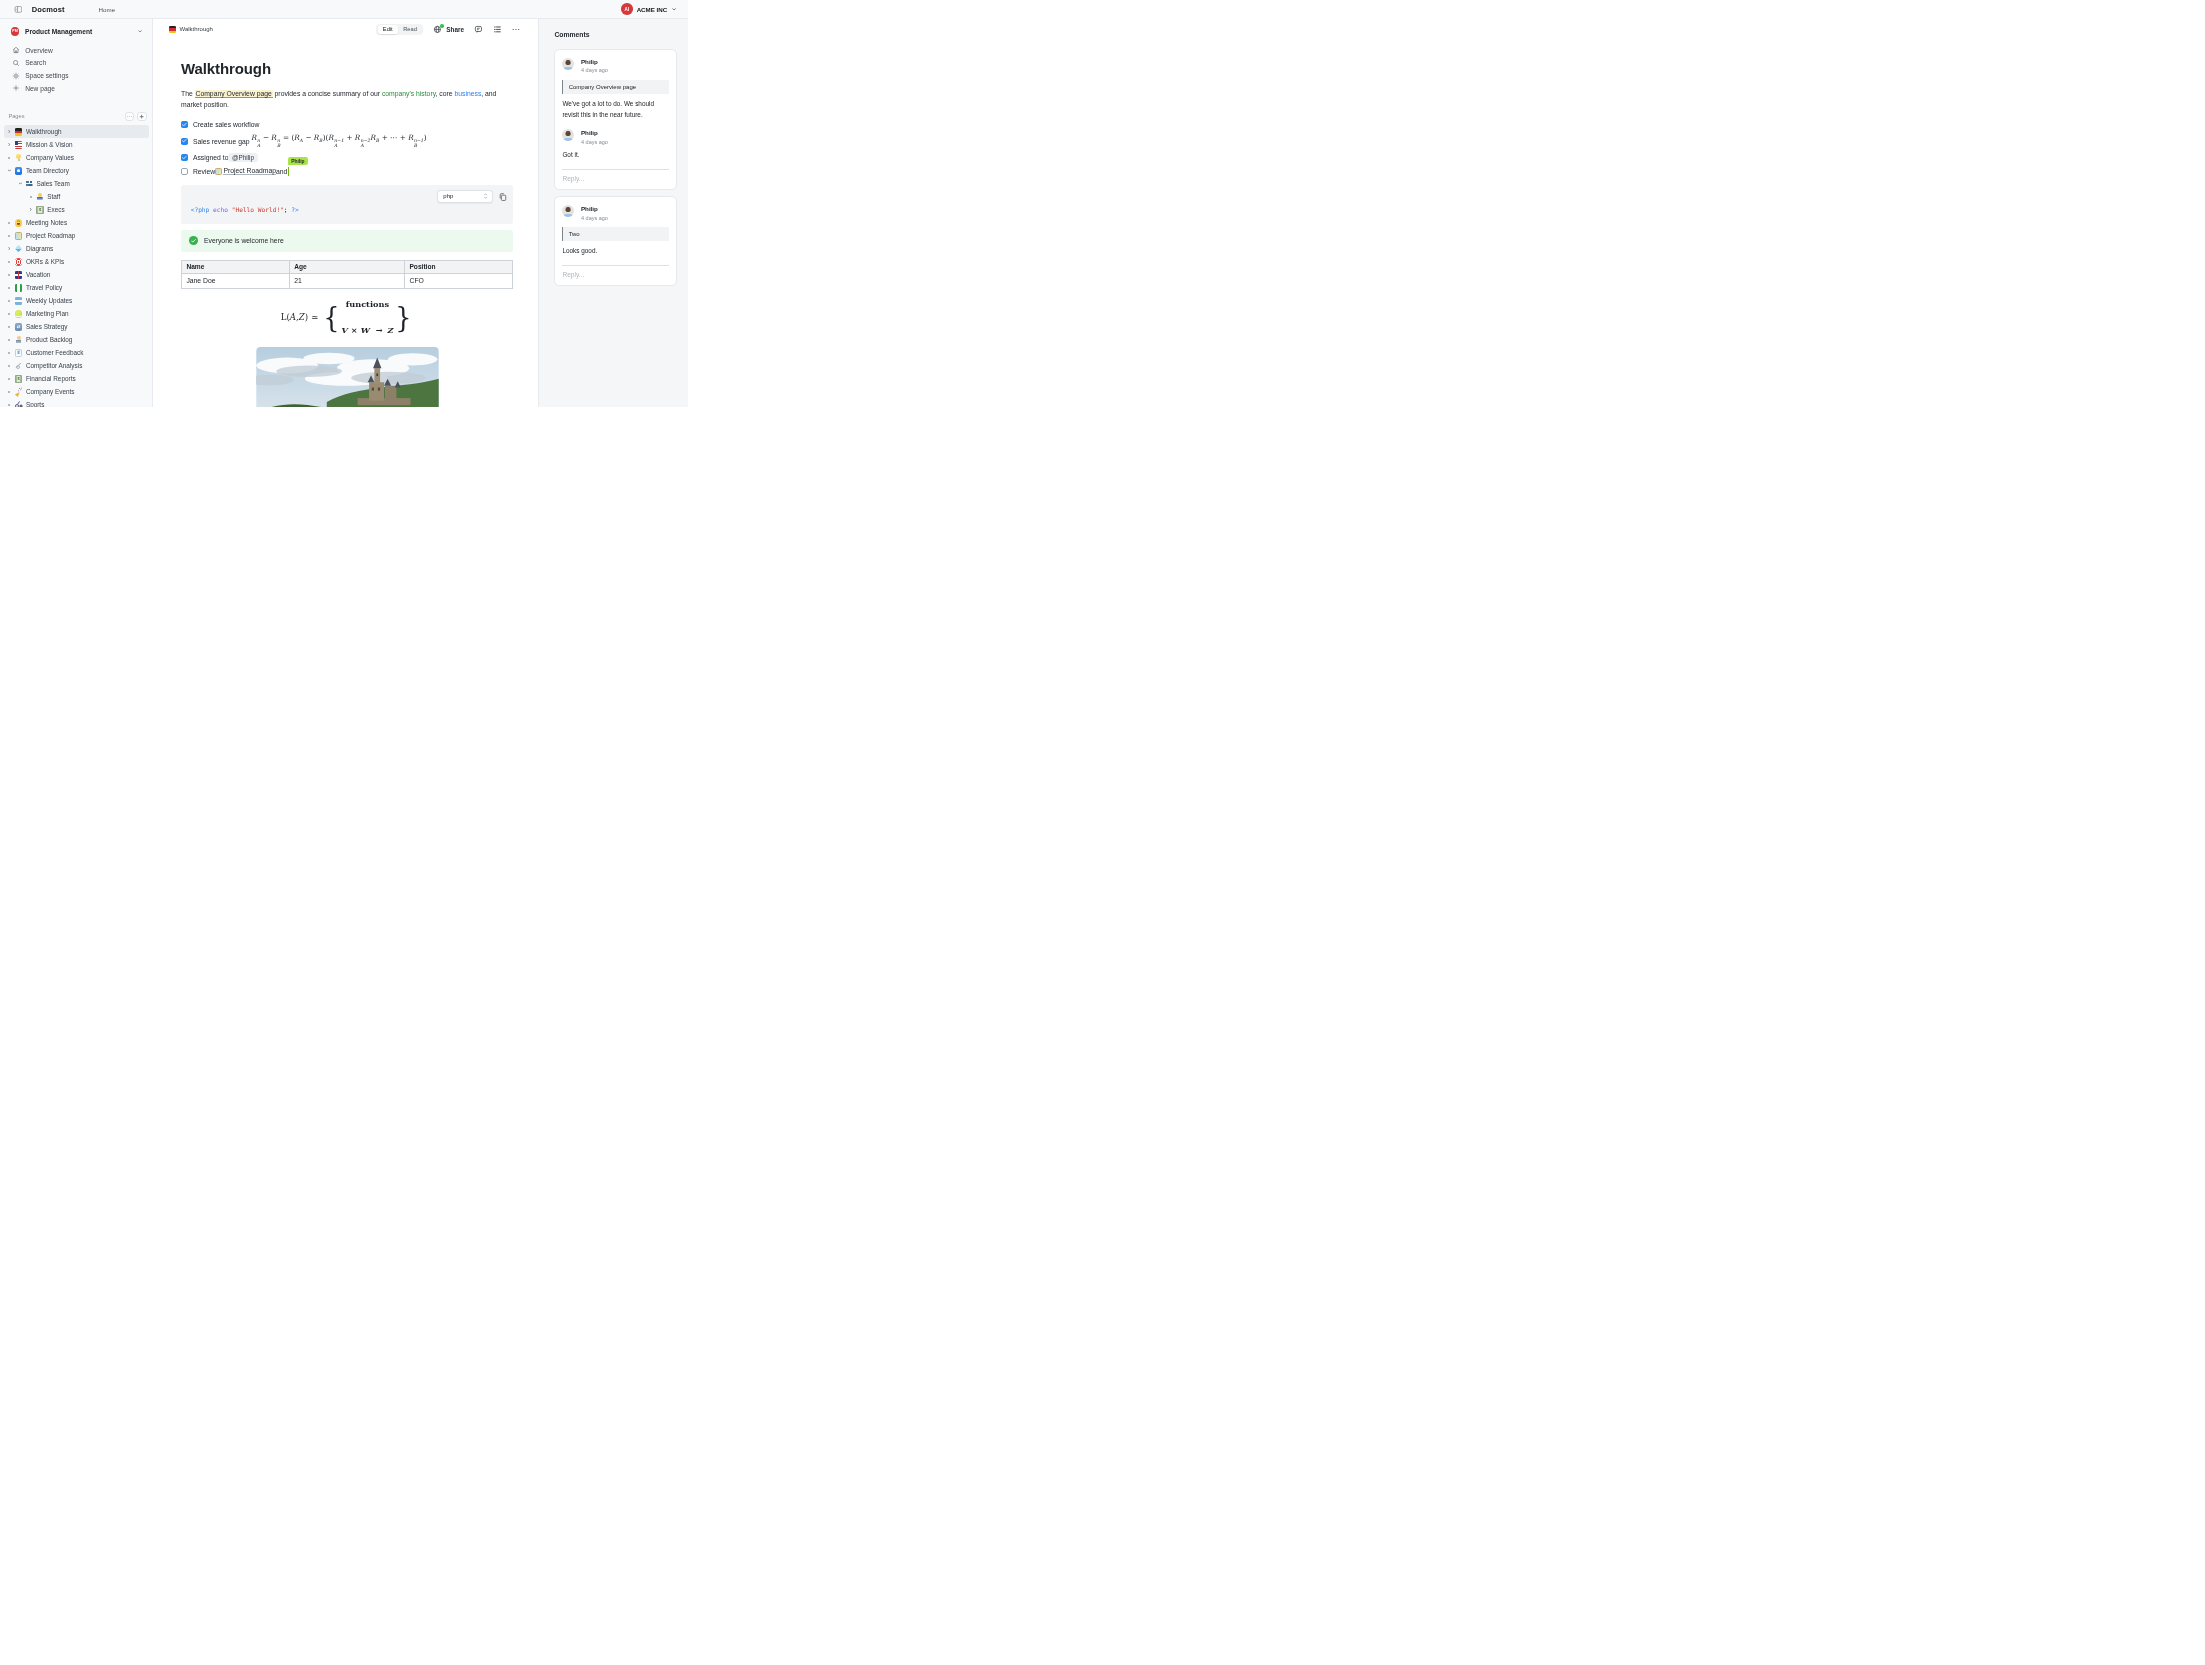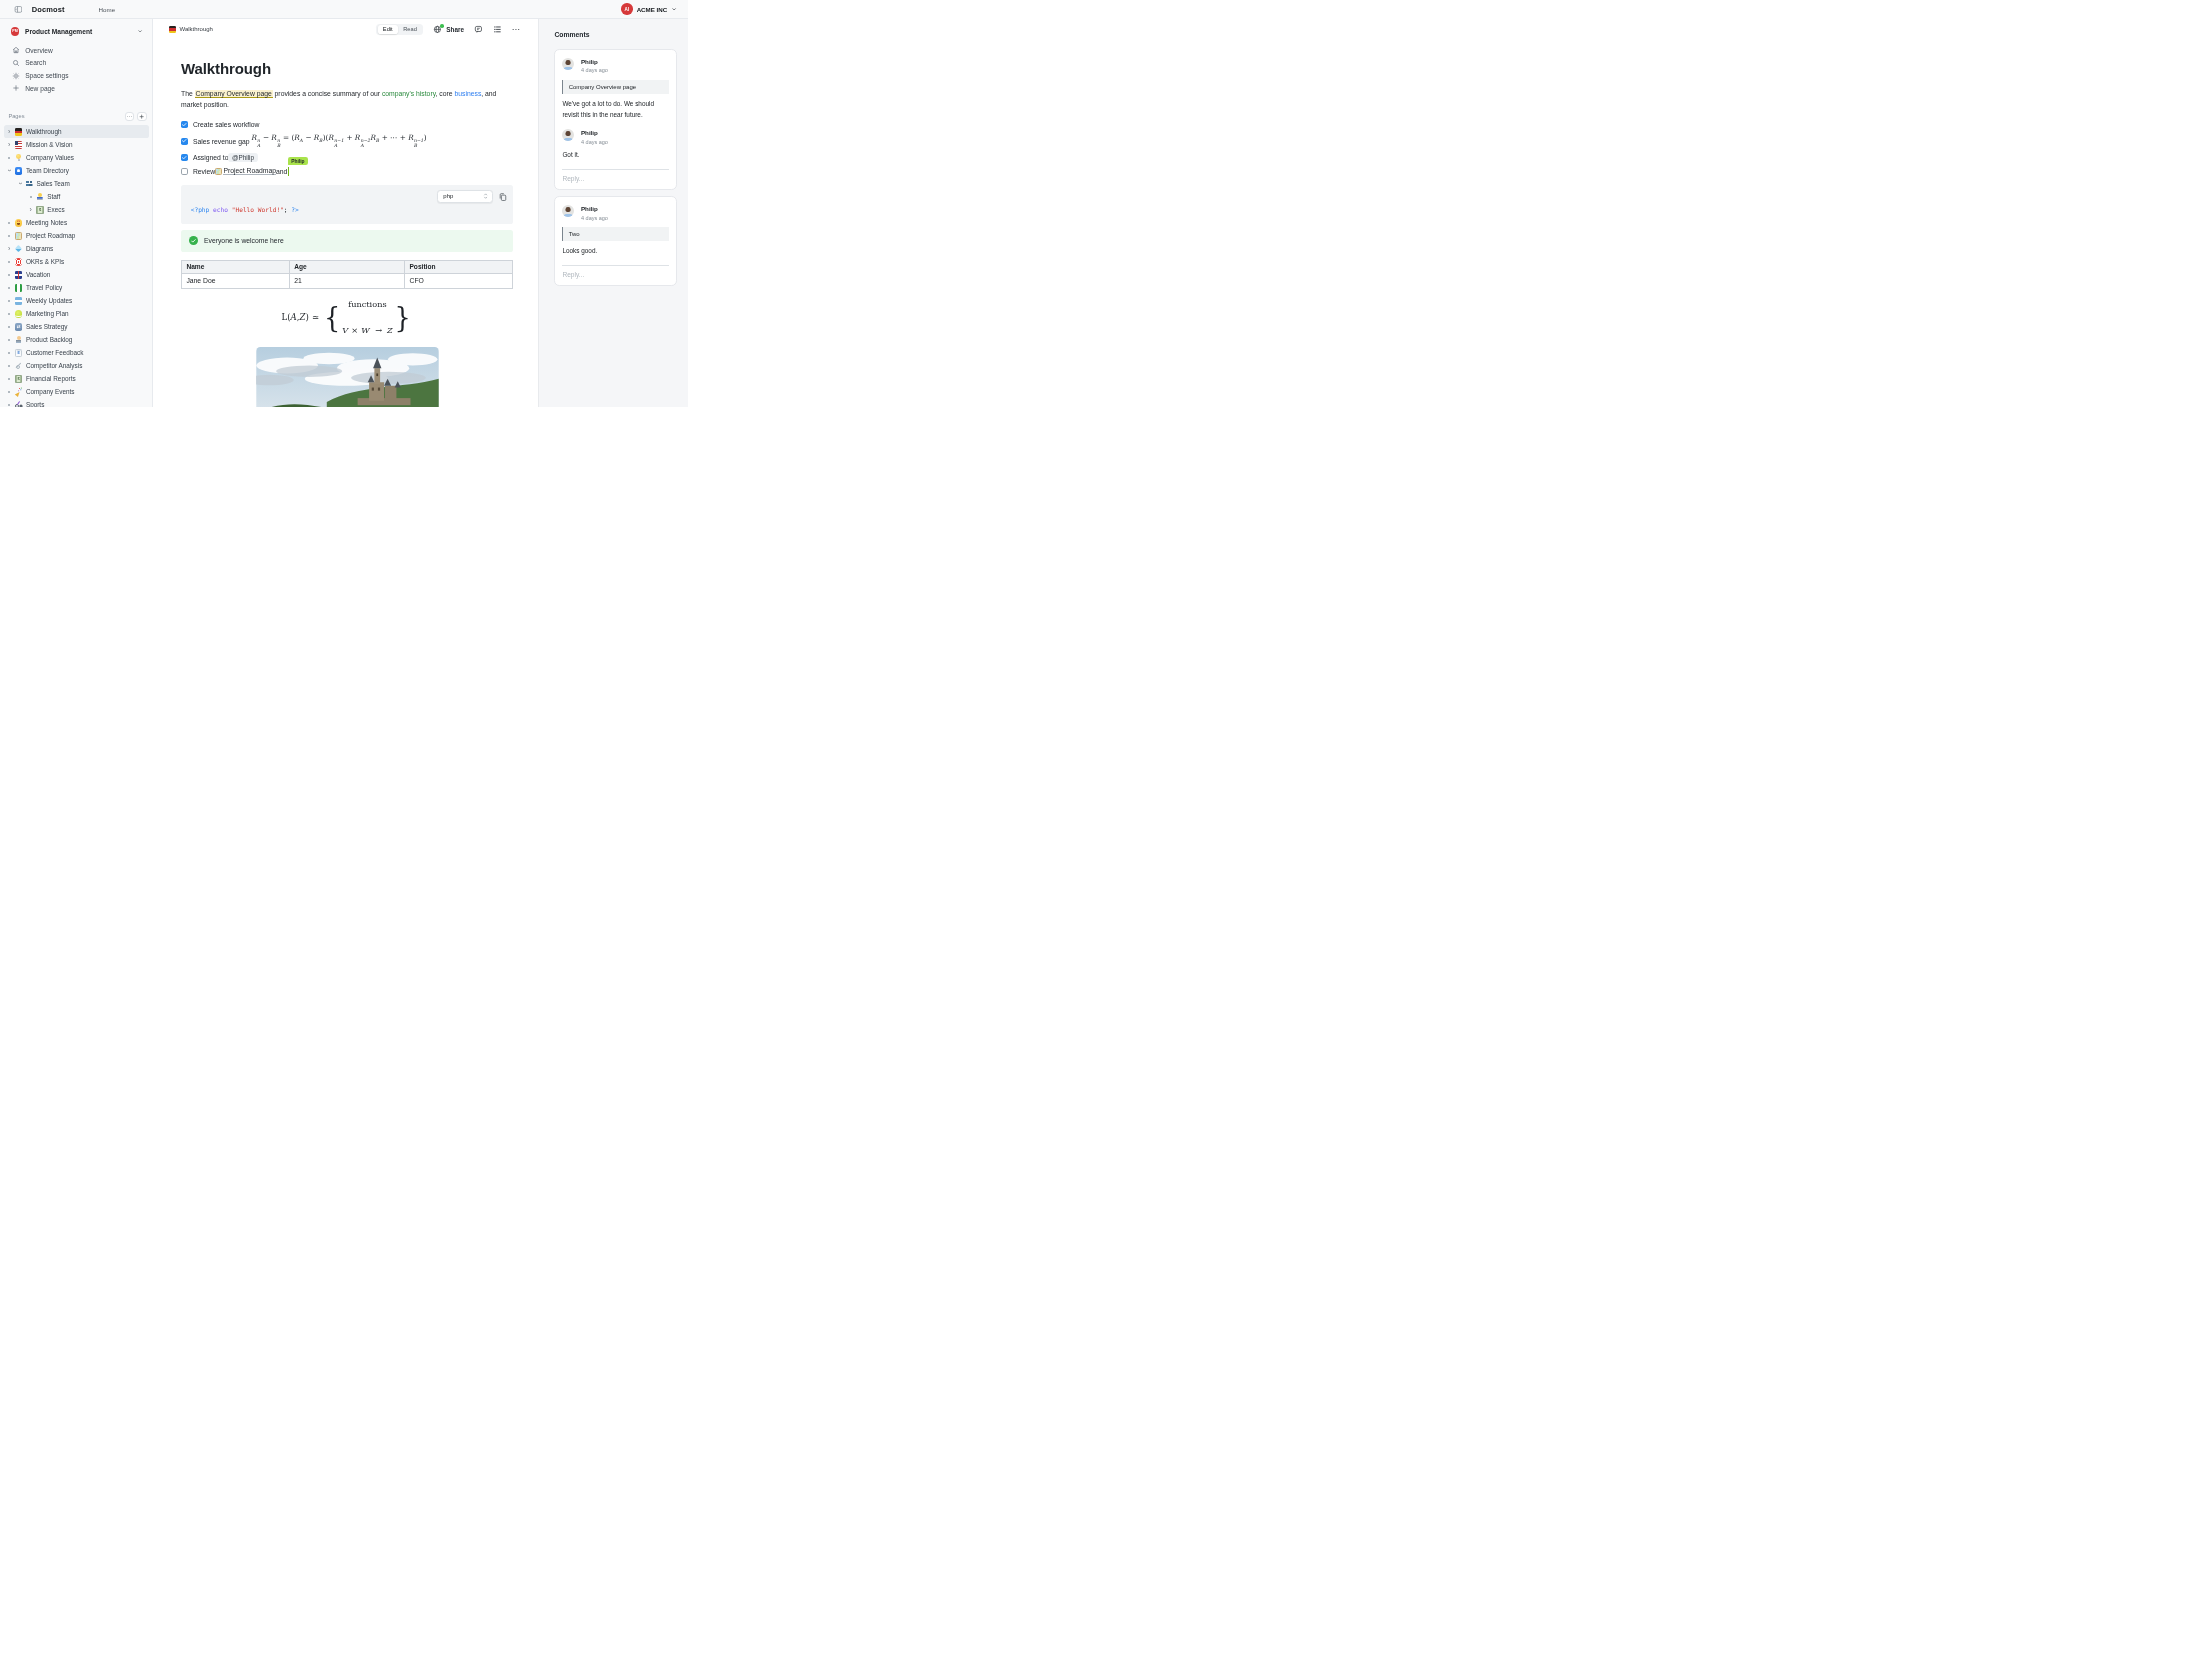--- a/index.html
+++ b/index.html
@@ -182,21 +182,21 @@
   table.doc-table { margin-top:8.4px; width:332px; border-collapse:collapse; font-size:6.8px; color:#212529; table-layout:fixed; }
   .doc-table th, .doc-table td { border:0.4px solid #ced3d9; text-align:left; }
   .doc-table th { background:#f1f3f5; font-weight:700; padding:2.2px 4.4px; height:12px; font-size:6.6px; }
   .doc-table td { padding:3.5px 4.4px; height:11px; }
 
   .mathblock { margin-top:10.6px; width:332px; display:flex; justify-content:center; align-items:center;
     font-family:"DejaVu Serif", serif; font-size:8.6px; color:#1d2126; }
   .mathblock i { font-style:italic; }
   .m-gap { margin:0 3.1px; }
   .brace { font-size:25.6px; font-weight:400; line-height:.9; transform:scaleY(1.08); margin:0 1.8px; }
-  .m-stack { display:flex; flex-direction:column; align-items:center; gap:16px; font-size:8.2px; }
+  .m-stack { display:flex; flex-direction:column; align-items:center; gap:16px; font-size:8.2px;font-weight:bold; }
   .m-bot { display:flex; align-items:center; gap:3.1px; }
   .m-arrow { margin:0 2.6px; letter-spacing:-0.9px; }
 
   .photo { margin:11.5px 0 0 75px; width:183px; height:141px; border-radius:4.4px; overflow:hidden; }
 
   
   .comments { width:150px; flex:none; background:#f5f6f8; border-left:0.4px solid #e8eaed;
     padding-top:12px; overflow:hidden; }
   .c-title { margin-left:15.4px; font-size:6.8px; font-weight:700; color:#1d2329; }
   #comment-cards { margin-top:11px; padding:0 11px 0 15.4px; display:flex; flex-direction:column; gap:6.2px; }

